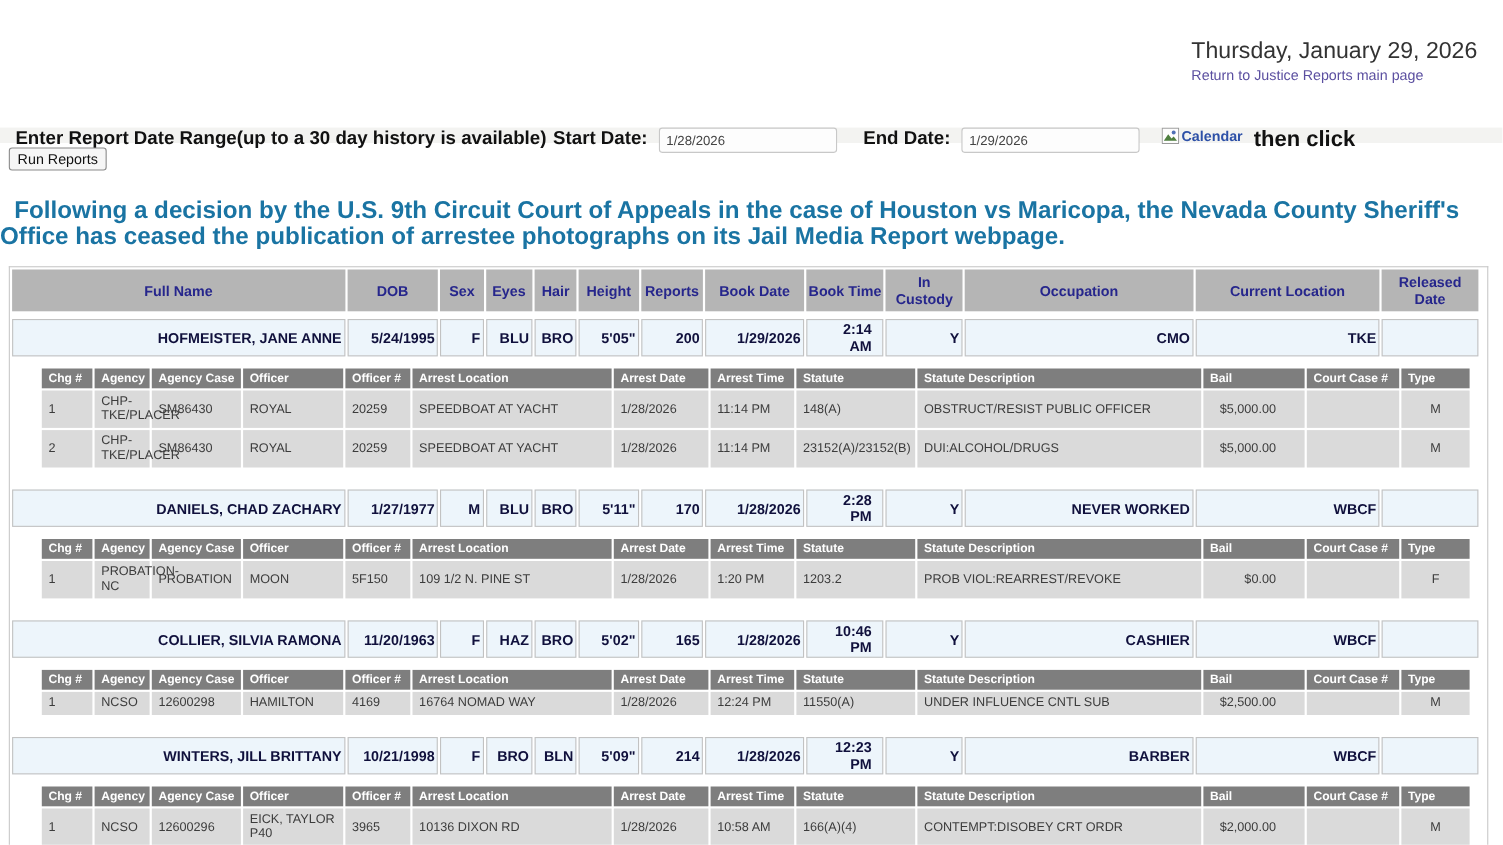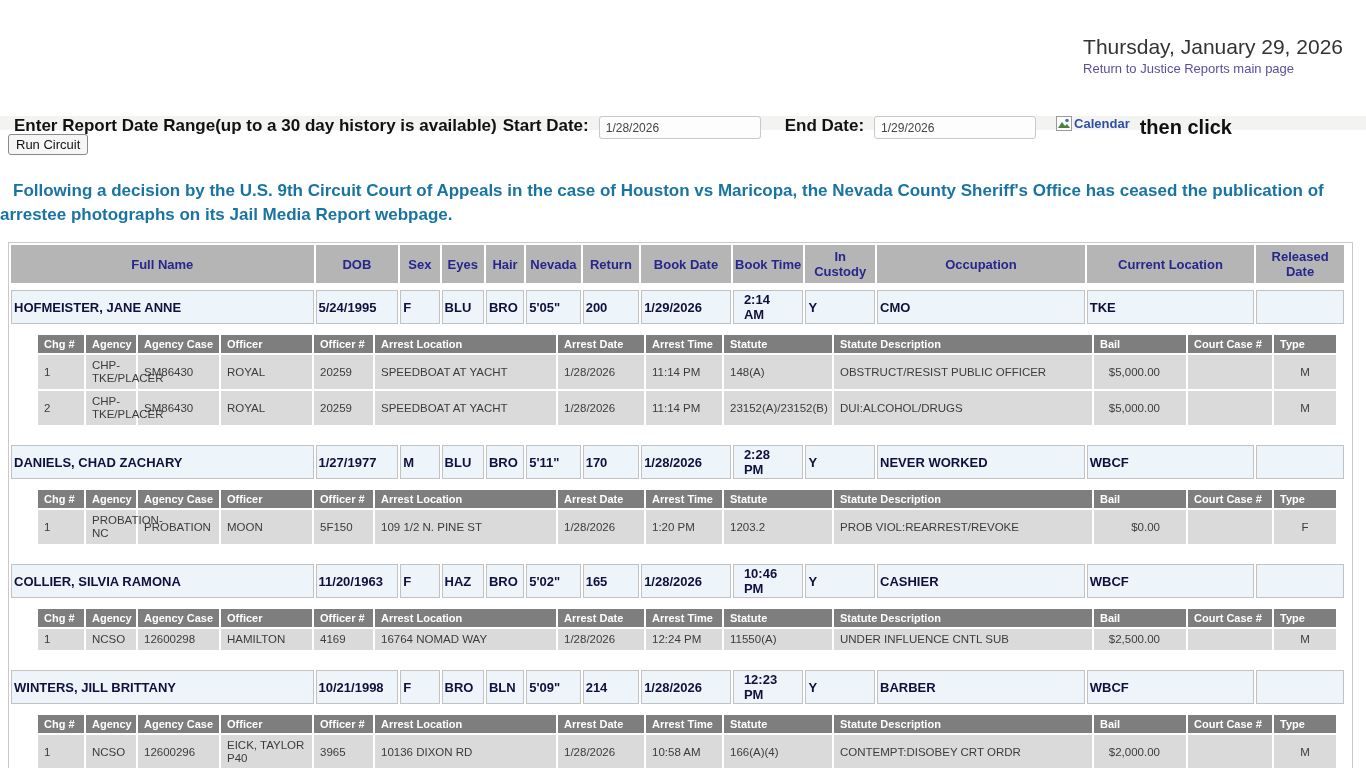--- a/index.html
+++ b/index.html
@@ -14,30 +14,30 @@
   .date-label{margin-left:6px;}
   .date-input{width:148px;height:17px;border:1px solid #c8c8c8;border-radius:3px;background:#fdfdfd;
     font-size:12px;color:#444;padding:2px 6px;margin-left:10px;}
   .end-label{margin-left:24px;}
   .cal-wrap{display:flex;align-items:center;margin-left:20px;cursor:pointer;}
   .cal-icon{width:16px;height:15px;margin-right:2px;}
   .cal-text{font-size:13px;font-weight:bold;color:#2d50a7;}
   .then-click{font-size:20px;font-weight:bold;color:#111;margin-left:10px;}
   .run-btn{margin:4px 0 0 8px;font-size:13px;color:#111;background:#f6f6f6;border:1px solid #8a8a8a;
     border-radius:3px;padding:2px 7px;cursor:pointer;font-family:inherit;}
-  .notice{margin-top:24px;font-size:17px;font-weight:bold;color:#1a74a3;line-height:24px;
+  .notice{margin-top:24px;font-size:22px;font-weight:bold;color:#1a74a3;line-height:24px;
     text-indent:13px;padding-right:10px;}
   .report{margin:15px 13px 0 8px;border:1px solid #c9c9c9;border-bottom:none;}
   table{border-collapse:separate;border-spacing:2px;table-layout:fixed;}
   .main-table{width:1337px;}
   .main-table th{background:#b5b5b5;color:#26268c;font-size:13px;font-weight:bold;
     text-align:center;padding:3px 2px;height:32px;vertical-align:middle;}
   .person-table{width:1337px;margin-top:3px;}
   .person-table td{background:#edf5fb;border:1px solid #c2c2c2;color:#10103c;font-size:13px;
-    font-weight:bold;text-align:left;height:24px;vertical-align:middle;padding:1px 2px;overflow:hidden;}
+    font-weight:bold;text-align:right;height:24px;vertical-align:middle;padding:1px 2px;overflow:hidden;}
   .person-table td.c-booktime{padding:1px 10px;}
   .charge-table{width:1302px;margin:7px 0 16px 27px;}
   .charge-table th{background:#7e7e7e;color:#fff;font-size:11px;font-weight:bold;text-align:left;
     padding:2px 6px;height:14px;vertical-align:middle;overflow:hidden;white-space:nowrap;}
   .charge-table td{background:#dadada;color:#3c3c3c;font-size:11.5px;text-align:left;
     padding:4px 6px;vertical-align:middle;line-height:13px;}
   .charge-table td.c-bail{text-align:right;padding-right:26px;}
   .charge-table td.c-type{text-align:center;}
 </style>
 </head>
@@ -62,21 +62,21 @@
     <svg class="cal-icon" viewBox="0 0 16 15">
       <rect x="0.5" y="0.5" width="15" height="14" fill="#fdfdfd" stroke="#9a9a9a"></rect>
       <path d="M2 12 L6 6 L9 10 L11 8 L14 12 Z" fill="#4f7f3f"></path>
       <circle cx="11" cy="4.5" r="1.8" fill="#4f6fb5"></circle>
     </svg>
     <span class="cal-text">Calendar</span>
   </span>
   <span class="then-click">then click</span>
 </div>
 
-<button class="run-btn">Run Circuit</button>
+<button class="run-btn">Run Reports</button>
 
 <div class="notice">Following a decision by the U.S. 9th Circuit Court of Appeals in the case of Houston vs Maricopa, the Nevada County Sheriff's Office has ceased the publication of arrestee photographs on its Jail Media Report webpage.</div>
 
 <div class="report">
   <table class="main-table">
     <colgroup>
       <col style="width:300px">
         <col style="width:82px">
         <col style="width:39px">
         <col style="width:42px">
@@ -90,22 +90,22 @@
         <col style="width:166px">
       <col style="width:87px">
     </colgroup>
     <thead>
         <tr>
           <th>Full Name</th>
           <th>DOB</th>
           <th>Sex</th>
           <th>Eyes</th>
           <th>Hair</th>
-          <th>Nevada</th>
-          <th>Return</th>
+          <th>Height</th>
+          <th>Reports</th>
           <th>Book Date</th>
           <th>Book Time</th>
           <th>In Custody</th>
           <th>Occupation</th>
           <th>Current Location</th>
           <th>Released Date</th>
         </tr>
       </thead>
   </table>
   <div>

